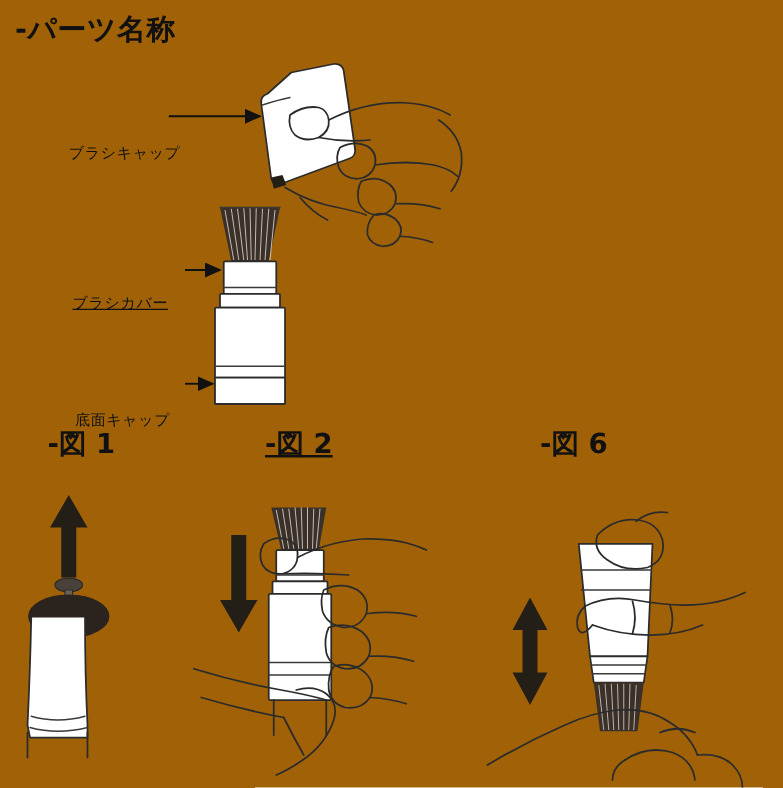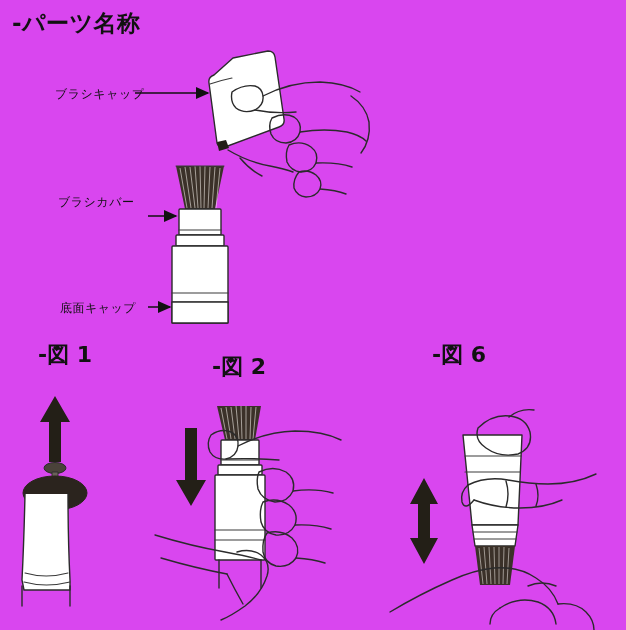--- a/index.html
+++ b/index.html
@@ -11,21 +11,21 @@
     width: 626px;
     height: 630px;
     position: relative;
     overflow: hidden;
     font-family: "DejaVu Sans", "Liberation Sans", sans-serif;
     color: #1a1a1a;
   }
   .page {
     position: absolute;
     inset: 0;
-    background: #d946ef;
+    background: #a16207;
   }
 
   
   .section-title {
     position: absolute;
     left: 12px;
     top: 8px;
     font-size: 23px;
     font-weight: 700;
     letter-spacing: 0.5px;
@@ -33,33 +33,34 @@
     white-space: nowrap;
   }
   .fig-caption {
     position: absolute;
     font-size: 22px;
     font-weight: 700;
     color: #111111;
     white-space: nowrap;
   }
   #fig-cap-1 { left: 10px;  top: 340px; margin-left: 28px; }
-  #fig-cap-2 { left: 212px; top: 352px; }
+  #fig-cap-2 { left: 212px; top: 340px; text-decoration: underline; }
   #fig-cap-3 { left: 432px; top: 340px; }
 
   
   .callout-label {
     position: absolute;
     font-size: 12px;
     color: #111111;
     white-space: nowrap;
     letter-spacing: 0.5px;
+    margin-top: 28px;
   }
   #label-brush-cap    { left: 55px; top: 86px; }
-  #label-brush-cover  { left: 58px; top: 194px; }
+  #label-brush-cover  { left: 58px; top: 206px; text-decoration: underline; }
   #label-bottom-cap   { left: 60px; top: 300px; font-family: Liberation Serif, serif; }
 
   
   svg.art {
     position: absolute;
     overflow: visible;
   }
   #art-parts   { left: 0;   top: 0;   width: 626px; height: 332px; }
   #art-fig1    { left: 0;   top: 380px; width: 160px; height: 250px; }
   #art-fig2    { left: 155px; top: 380px; width: 210px; height: 250px; }

